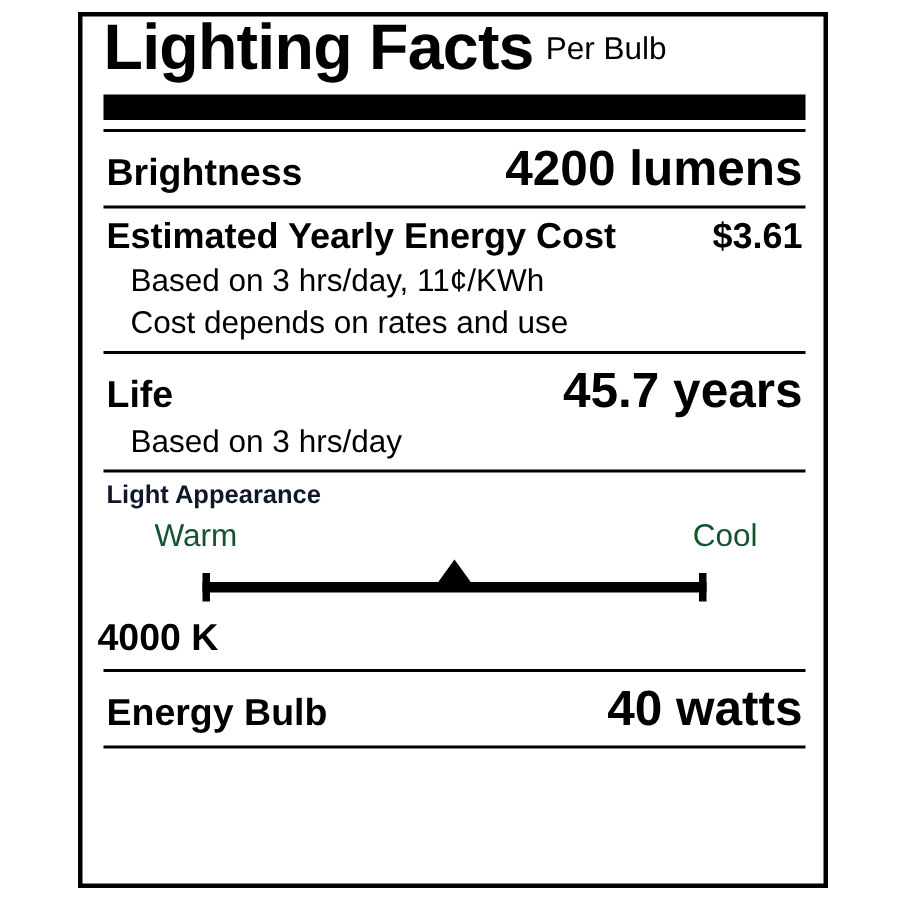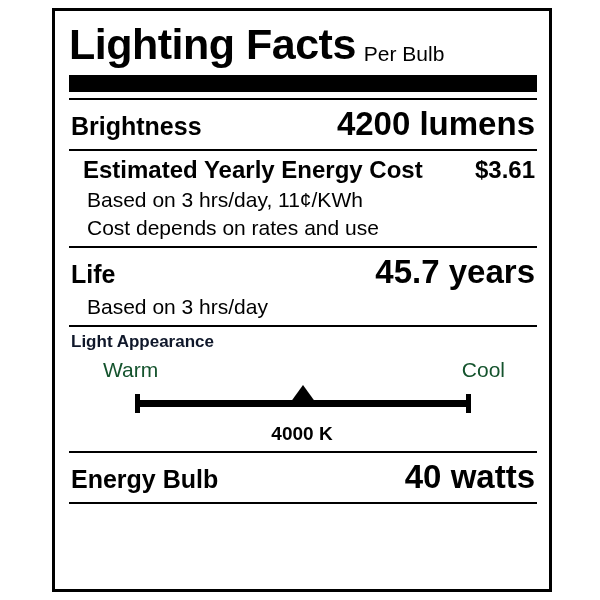--- a/index.html
+++ b/index.html
@@ -35,22 +35,21 @@
   .inner {
     position: relative;
     width: 100%;
     height: 100%;
     box-sizing: border-box;
   }
 
   
   .title-row {
     display: flex;
-    align-items: flex-end;
-    padding-top: 12px;
+    align-items: center;
     padding-left: 4px;
   }
   .title-main {
     font-size: 43px;
     font-weight: bold;
     letter-spacing: -0.5px;
     color: #000000;
     line-height: 1.0;
   }
   .title-sub {
@@ -91,21 +90,21 @@
     font-weight: bold;
     color: #000000;
   }
   .row .value-text {
     font-size: 33px;
     font-weight: bold;
     color: #000000;
     white-space: nowrap;
   }
   .row.tight .label-text,
-  .row.tight .value-text { font-size: 24px; margin-left: 12px; }
+  .row.tight .value-text { font-size: 24px; }
 
   .note {
     font-size: 21px;
     color: #000000;
     margin-left: 22px;
     margin-top: 4px;
   }
 
   .section-head {
     font-size: 17px;
@@ -155,22 +154,22 @@
     top: -9px;
     width: 0;
     height: 0;
     border-left: 13px solid transparent;
     border-right: 13px solid transparent;
     border-bottom: 18px solid #000000;
     transform: translateX(-13px);
   }
 
   .kelvin {
-    text-align: center;
-    font-size: 19px;
+    text-align: left;
+    font-size: 25px;
     font-weight: bold;
     color: #000000;
     margin-top: 7px;
   }
 
   .bottom-space { height: 60px; }
 </style>
 </head>
 <body>
 

